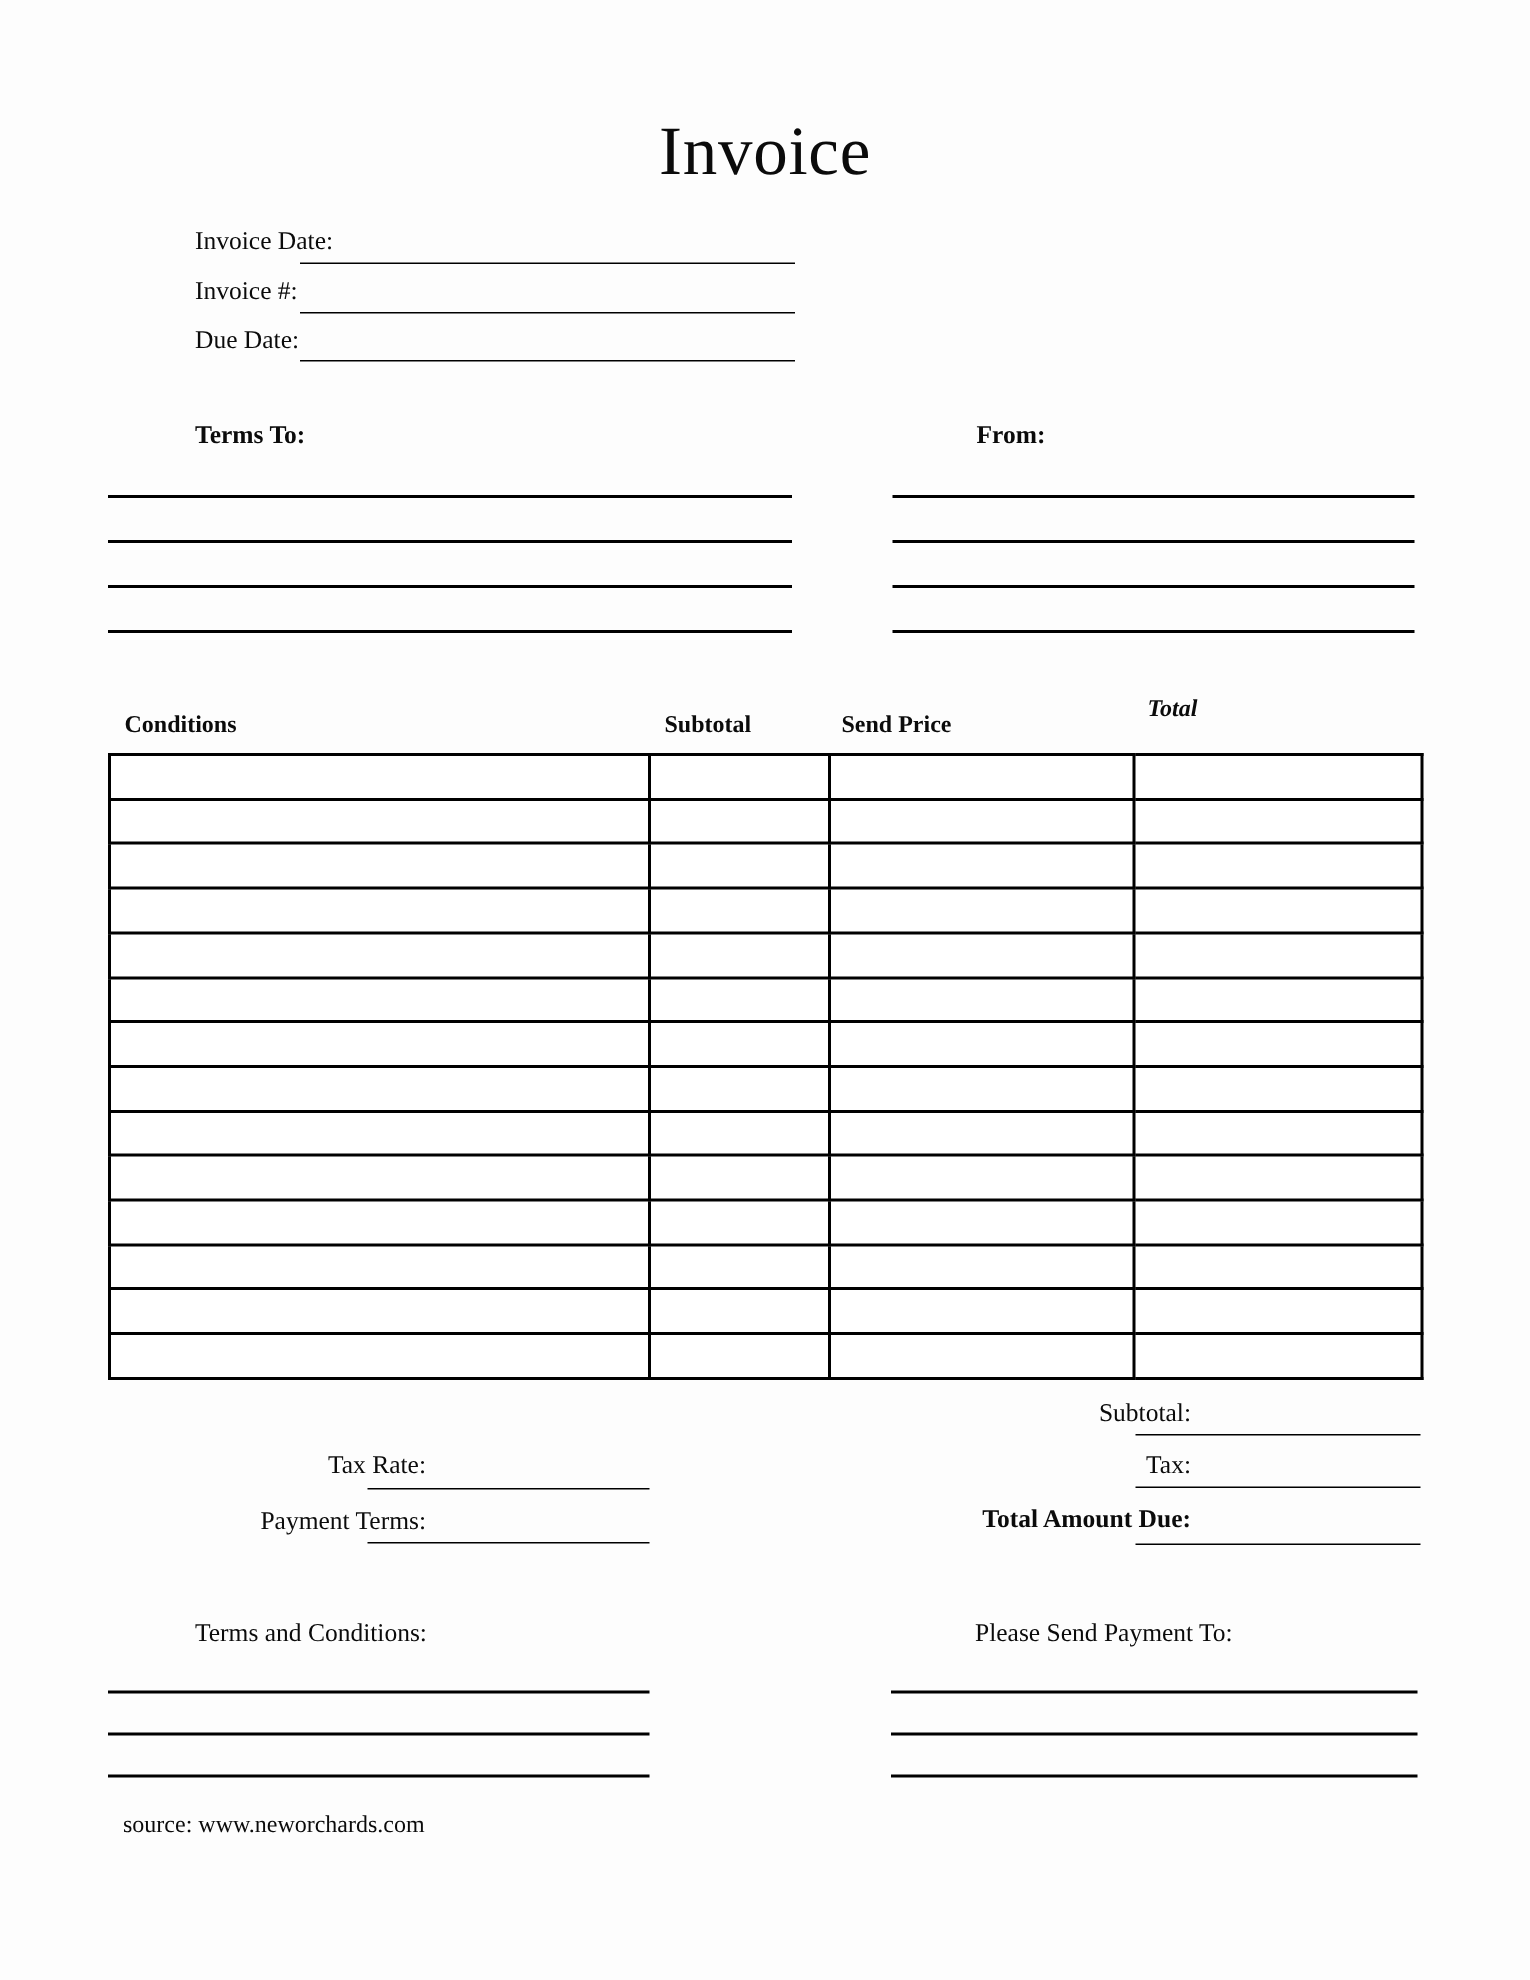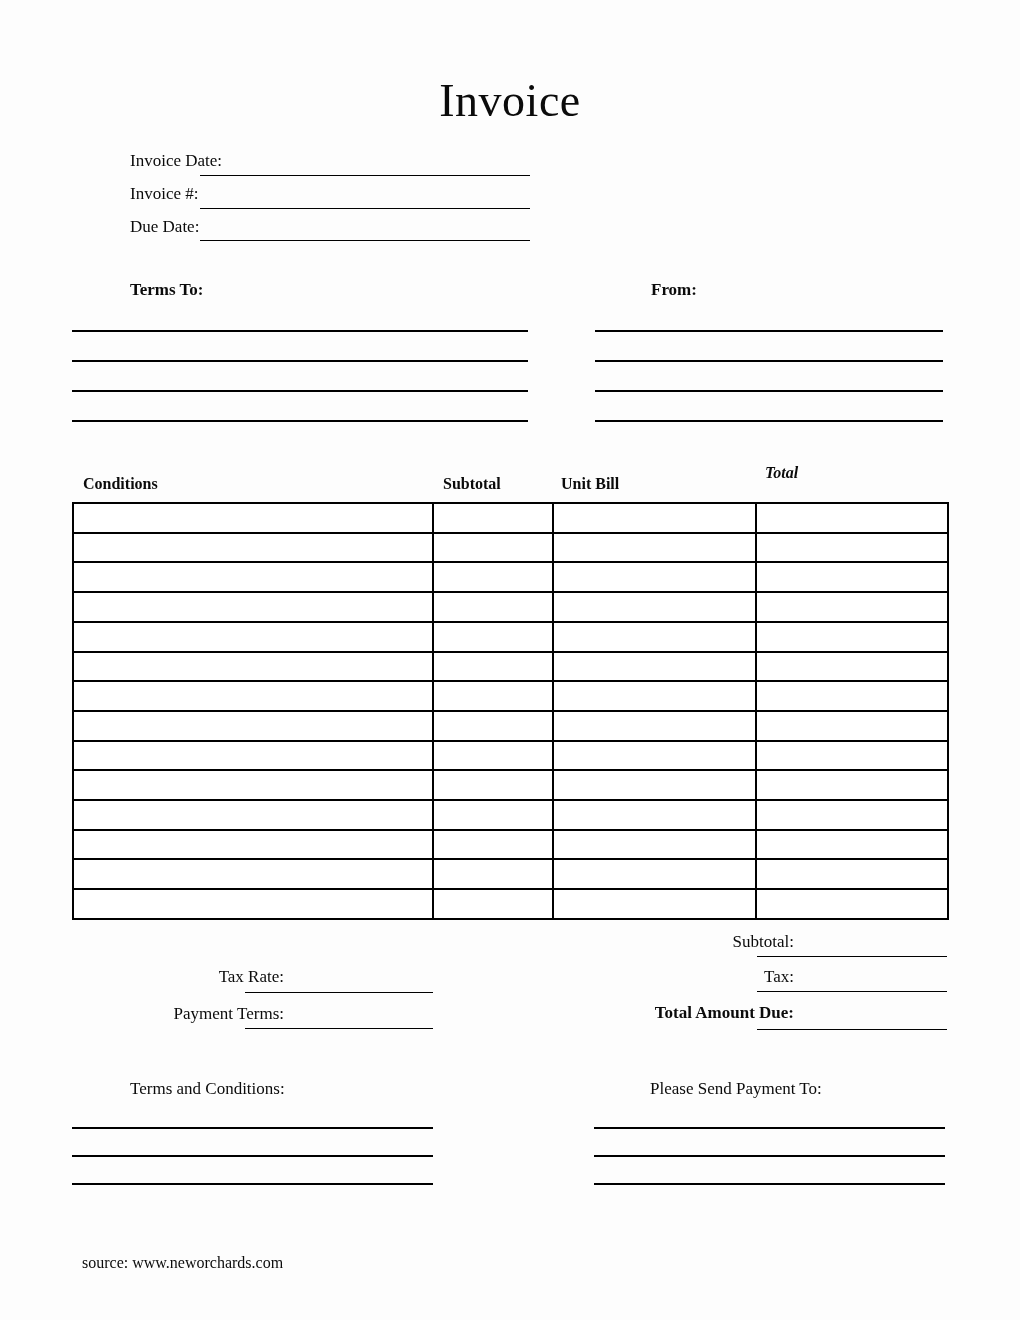--- a/index.html
+++ b/index.html
@@ -22,21 +22,21 @@
   .rule2{position:absolute;height:0;border-top:2px solid #000;}
   .right-align{text-align:right;}
   table.items{
     position:absolute;left:72px;top:502px;
     width:875px;height:418px;
     border-collapse:collapse;table-layout:fixed;
     background:#fff;
   }
   table.items td{border:2px solid #000;padding:0;}
   .colhead{position:absolute;font-size:16px;font-weight:bold;white-space:nowrap;}
-  .src{font-size:16px;margin-top:46px;}
+  .src{font-size:16px;}
 </style>
 </head>
 <body>
 
 <div class="abs title">Invoice</div>
 
 <div class="abs lbl" style="left:82px;top:151px;">Invoice Date:</div>
 <div class="rule" style="left:200px;top:175px;width:330px;"></div>
 
 <div class="abs lbl" style="left:82px;top:184px;">Invoice #:</div>
@@ -52,21 +52,21 @@
 <div class="rule2" style="left:72px;top:420px;width:456px;"></div>
 
 <div class="abs lbl bold" style="left:603px;top:280px;">From:</div>
 <div class="rule2" style="left:595px;top:330px;width:348px;"></div>
 <div class="rule2" style="left:595px;top:360px;width:348px;"></div>
 <div class="rule2" style="left:595px;top:390px;width:348px;"></div>
 <div class="rule2" style="left:595px;top:420px;width:348px;"></div>
 
 <div class="colhead" style="left:83px;top:475px;">Conditions</div>
 <div class="colhead" style="left:443px;top:475px;">Subtotal</div>
-<div class="colhead" style="left:561px;top:475px;">Unit Bill</div>
+<div class="colhead" style="left:561px;top:475px;">Send Price</div>
 <div class="colhead" style="left:765px;top:464px;font-style:italic;">Total</div>
 
 <table class="items">
   <colgroup>
     <col style="width:360px;">
     <col style="width:120px;">
     <col style="width:203px;">
     <col style="width:192px;">
   </colgroup>
   <tbody>

